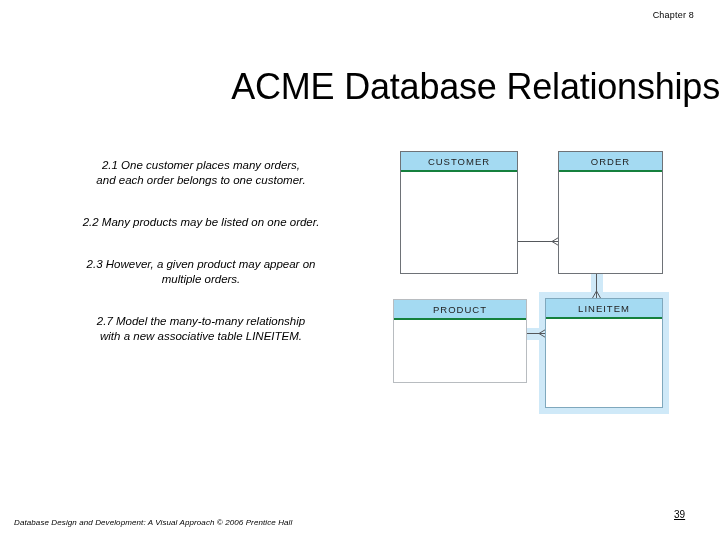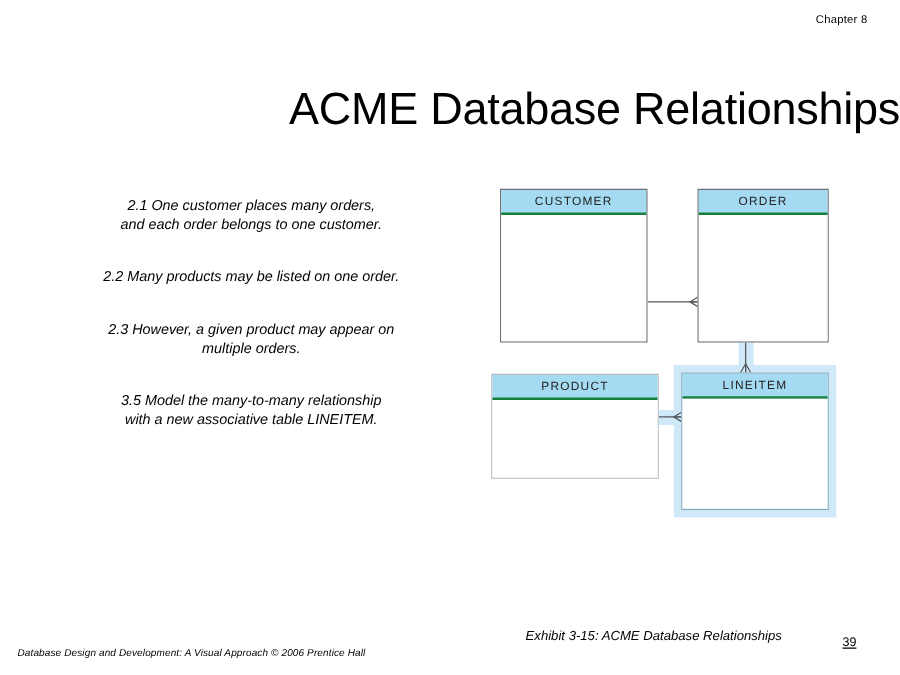--- a/index.html
+++ b/index.html
@@ -178,21 +178,21 @@
     <div class="bullet">
       <span class="ln">2.2 Many products may be listed on one order.</span>
     </div>
 
     <div class="bullet">
       <span class="ln">2.3 However, a given product may appear on</span>
       <span class="ln">multiple orders.</span>
     </div>
 
     <div class="bullet">
-      <span class="ln">3.5 Model the many-to-many relationship</span>
+      <span class="ln">2.7 Model the many-to-many relationship</span>
       <span class="ln">with a new associative table LINEITEM.</span>
     </div>
 
   </div>
 
   <div class="diagram">
 
     <div class="glow" id="glow-lineitem"></div>
     <div class="glow" id="glow-vlink"></div>
     <div class="glow" id="glow-hlink"></div>
@@ -234,19 +234,18 @@
       <div class="ent-body"></div>
     </div>
 
     <div class="entity" id="ent-lineitem">
       <div class="ent-head">LINEITEM</div>
       <div class="ent-body"></div>
     </div>
 
   </div>
 
-  <div class="exhibit-caption">Exhibit 3-15: ACME Database Relationships</div>
 
   <div class="page-number">39</div>
 
   <div class="source-line">Database Design and Development: A Visual Approach  © 2006 Prentice Hall</div>
 
 </div>
 
 </body></html>

